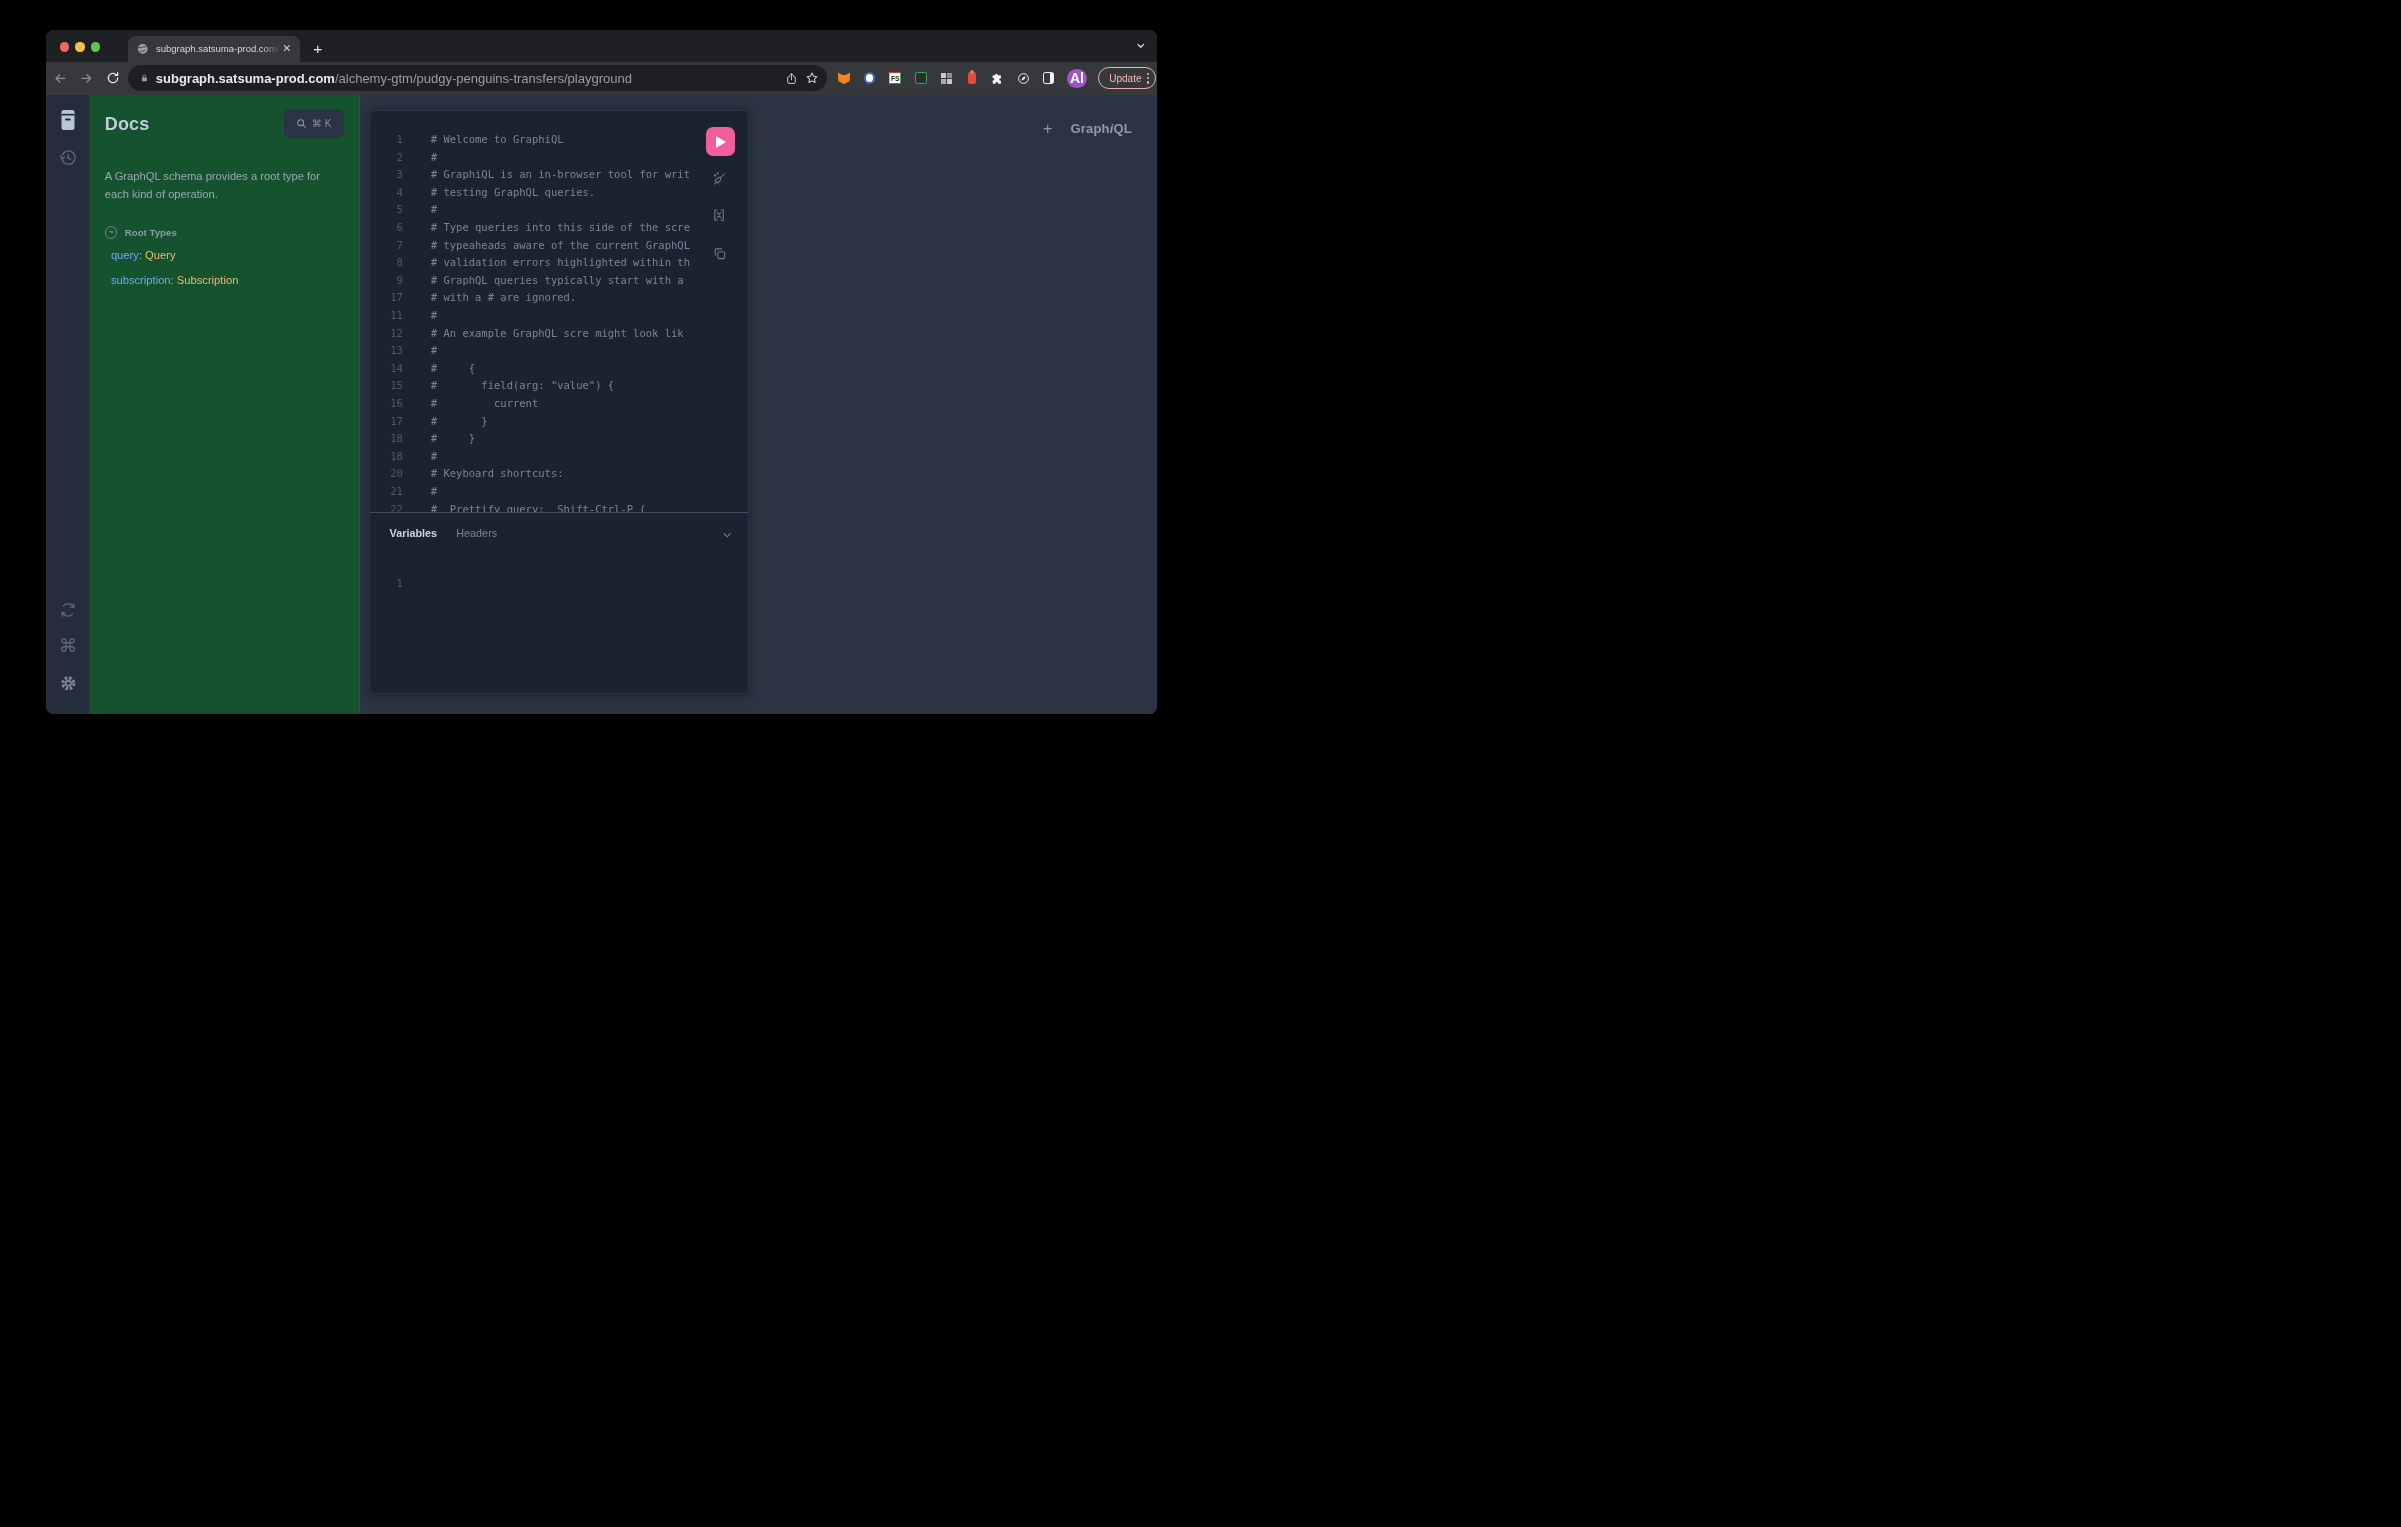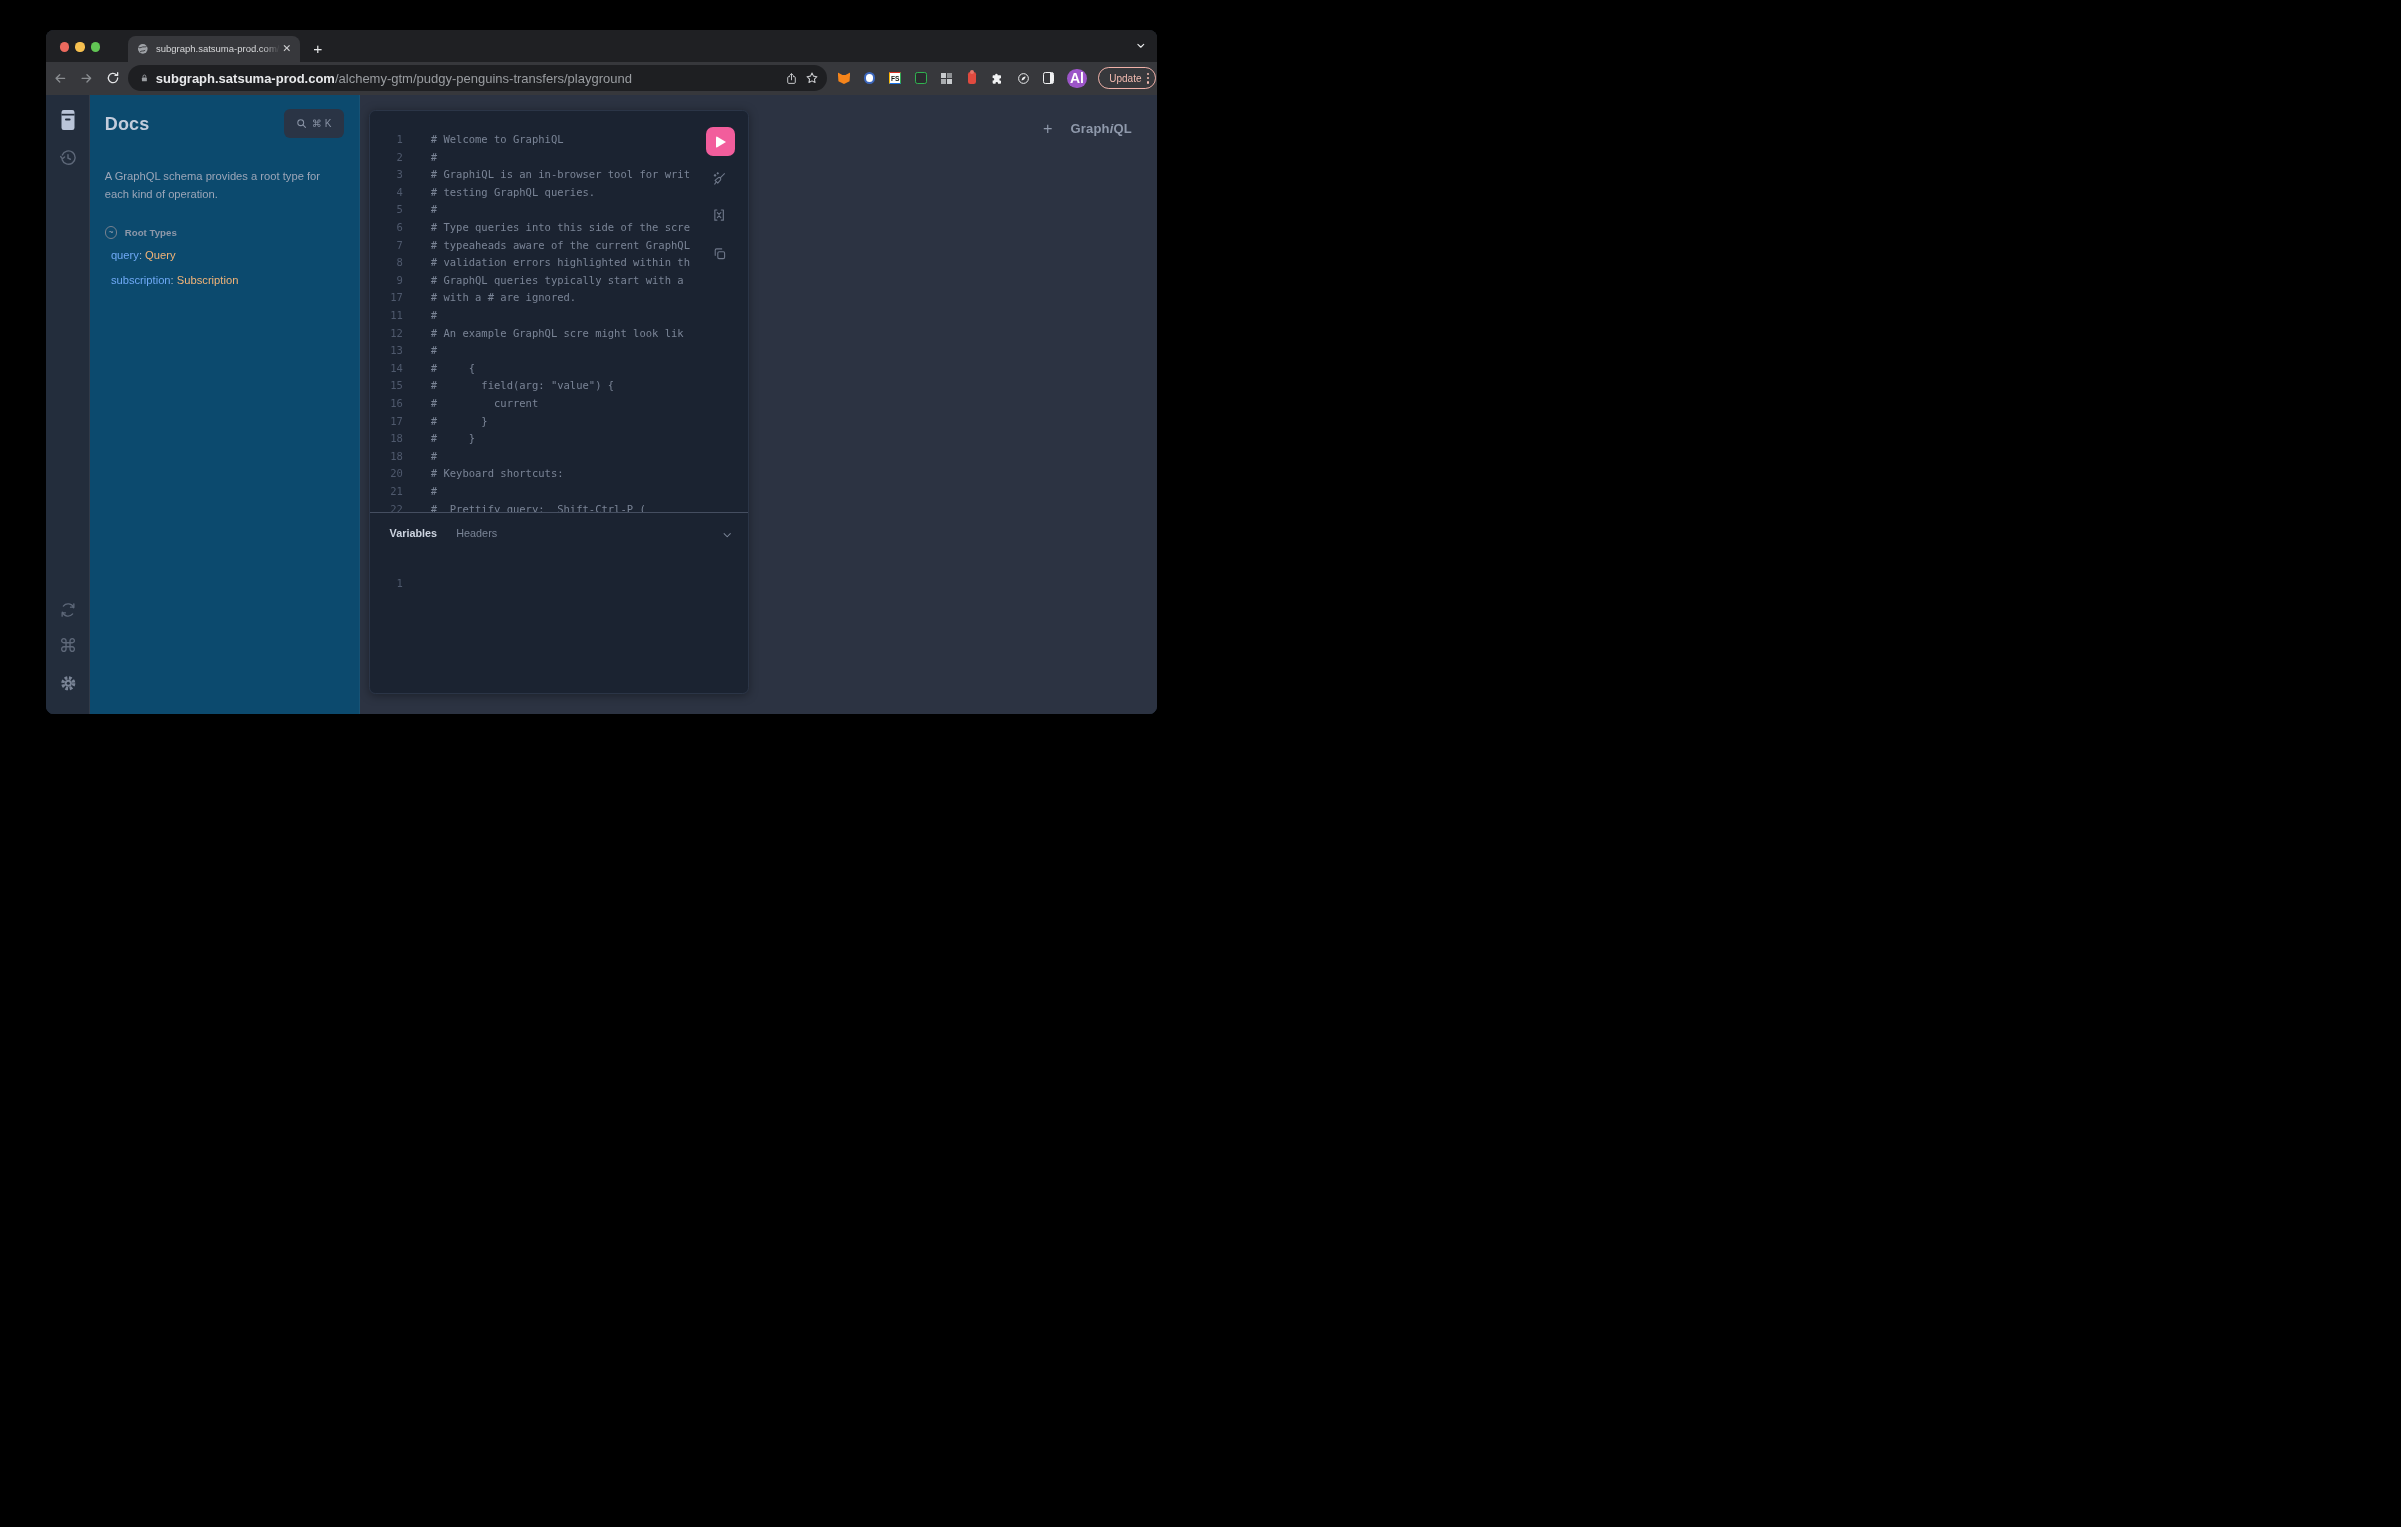--- a/index.html
+++ b/index.html
@@ -32,21 +32,21 @@
   .update-pill { display:flex; align-items:center; gap:5.4px; height:21.7px; padding:0 6.2px 0 10px; border:0.8px solid #F1B2A9; border-radius:10.8px; color:#F3BBB1; font-size:10px; }
   .kebab { display:flex; flex-direction:column; gap:1.9px; }
   .kebab i { width:2.3px; height:2.3px; border-radius:50%; background:#F3BBB1; }
 
   
   .content { position:relative; height:620px; display:flex; background:#222B3A; }
 
   .side-nav { width:44px; position:relative; border-right:0.8px solid rgba(255,255,255,.07); background:#232D3C; }
   .side-ic { position:absolute; left:0; width:44px; display:flex; justify-content:center; }
 
-  .docs-panel { width:270px; position:relative; background:#0c4a6e; border-right:0.8px solid rgba(255,255,255,.05); padding:19.3px 15.5px 0 14.7px; }
+  .docs-panel { width:270px; position:relative; background:#14532d; border-right:0.8px solid rgba(255,255,255,.05); padding:19.3px 15.5px 0 14.7px; }
   .docs-head { display:flex; align-items:flex-start; justify-content:space-between; }
   .docs-title { font-size:18px; font-weight:bold; color:#C3CCDC; letter-spacing:0.2px; }
   .docs-search { margin-top:-4.6px; width:60px; height:29px; background:#2A3445; border-radius:6.2px; display:flex; align-items:center; justify-content:center; gap:5.4px; color:#8791A3; font-size:10px; }
   .docs-desc { margin-top:29px; width:232px; color:#9CA6B8; font-size:11.2px; line-height:18px; }
   .root-types { margin-top:23px; display:flex; align-items:center; gap:7.7px; }
   .rt-icon { width:12.4px; height:12.4px; border:1.2px solid #77818F; border-radius:50%; color:#9AA3B3; font-size:8.5px; display:flex; align-items:center; justify-content:center; line-height:1; }
   .rt-label { color:#8E98A9; font-size:9.7px; font-weight:600; }
   .rt-rows { margin-top:10.8px; margin-left:6.2px; }
   .rt-row { font-size:11.2px; margin-bottom:12.4px; }
   .rt-field { cursor:pointer; }

